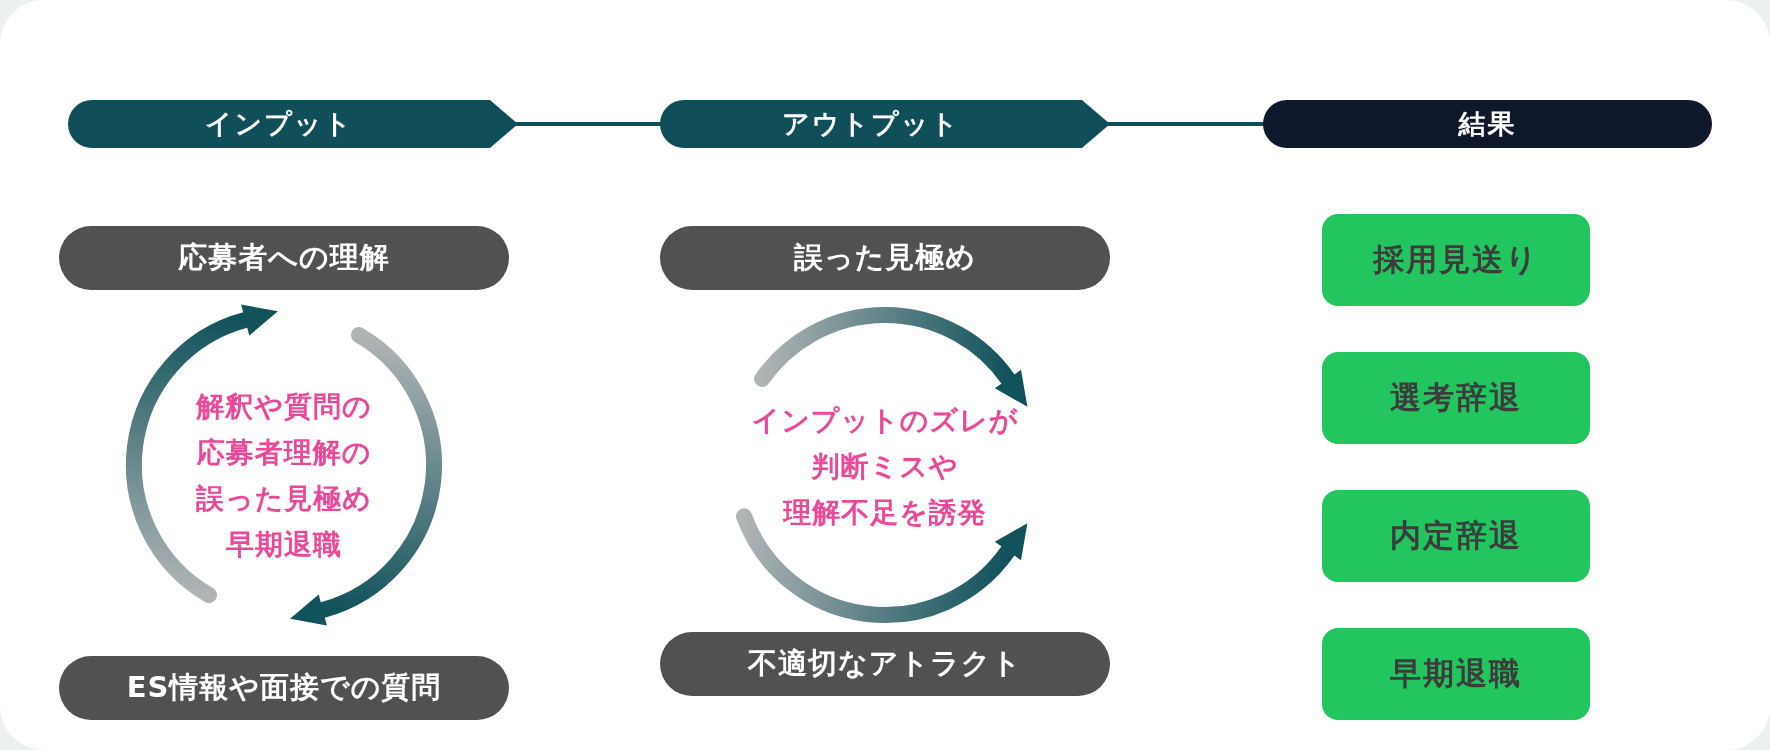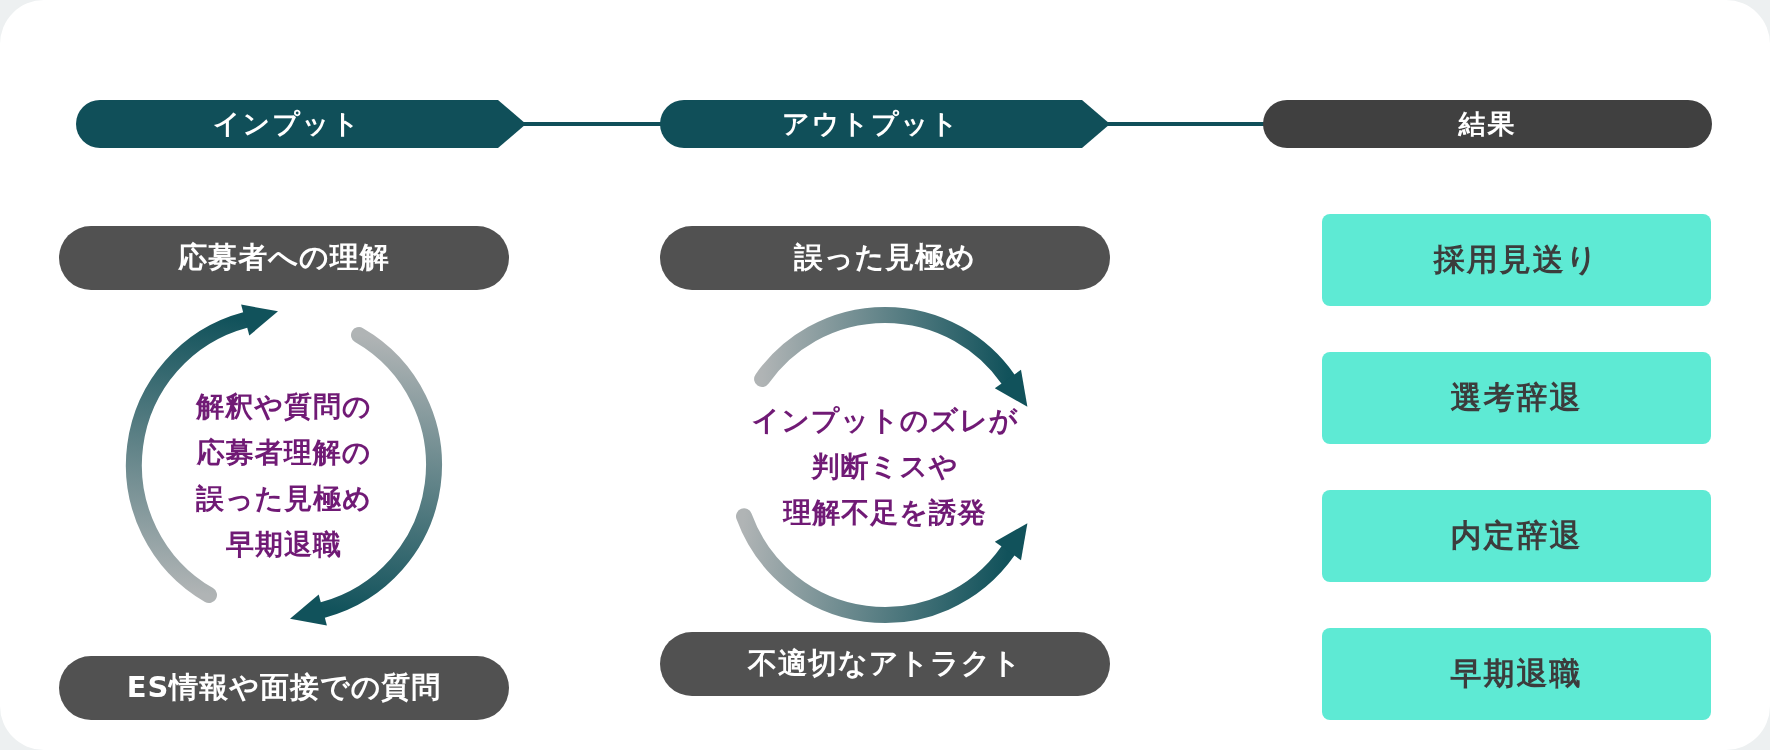--- a/index.html
+++ b/index.html
@@ -17,55 +17,55 @@
     position:absolute;left:0;top:0;height:48px;background:#104f59;
     border-radius:24px 0 0 24px;display:flex;align-items:center;justify-content:center;
     color:#fff;font-size:27px;font-weight:bold;letter-spacing:2px;
   }
   .hdr .hdr-tip{
     position:absolute;top:0;width:0;height:0;
     border-top:24px solid transparent;border-bottom:24px solid transparent;
     border-left:28px solid #104f59;
   }
   .hdr-pill{
-    position:absolute;top:100px;height:48px;z-index:2;background:#404040;
+    position:absolute;top:100px;height:48px;z-index:2;background:#0f172a;
     border-radius:24px;display:flex;align-items:center;justify-content:center;
     color:#fff;font-size:27px;font-weight:bold;letter-spacing:2px;
   }
   .connector{
     position:absolute;top:122px;height:4px;background:#104f59;z-index:1;
   }
   
   .pill{
     position:absolute;width:450px;height:64px;background:#515151;border-radius:32px;
     display:flex;align-items:center;justify-content:center;
     color:#fff;font-size:29px;font-weight:bold;letter-spacing:1px;z-index:2;
   }
   
   .cycle-text{
     position:absolute;width:420px;text-align:center;z-index:3;
-    color:#701a75;font-size:28px;font-weight:bold;line-height:46px;letter-spacing:1px;
+    color:#ec4899;font-size:28px;font-weight:bold;line-height:46px;letter-spacing:1px;
   }
   .cycle-svg{position:absolute;z-index:1;}
   
   .result-box{
-    position:absolute;left:1322px;width:389px;height:92px;background:#5eead4;border-radius:8px;
+    position:absolute;left:1322px;width:268px;height:92px;background:#22c55e;border-radius:16px;
     display:flex;align-items:center;justify-content:center;
     color:#3c3c3c;font-size:31px;font-weight:bold;letter-spacing:2px;
   }
 </style>
 </head>
 <body>
 
 <div class="panel">
 
   <div class="connector" style="left:470px;width:220px;"></div>
   <div class="connector" style="left:1080px;width:210px;"></div>
 
-  <div class="hdr" style="left:76px;width:450px;">
+  <div class="hdr" style="left:68px;width:450px;">
     <div class="hdr-body" style="width:422px;">インプット</div>
     <div class="hdr-tip" style="left:422px;"></div>
   </div>
   <div class="hdr" style="left:660px;width:450px;">
     <div class="hdr-body" style="width:422px;">アウトプット</div>
     <div class="hdr-tip" style="left:422px;"></div>
   </div>
   <div class="hdr-pill" style="left:1263px;width:449px;">結果</div>
 
   <div class="pill" style="left:59px;top:226px;">応募者への理解</div>

